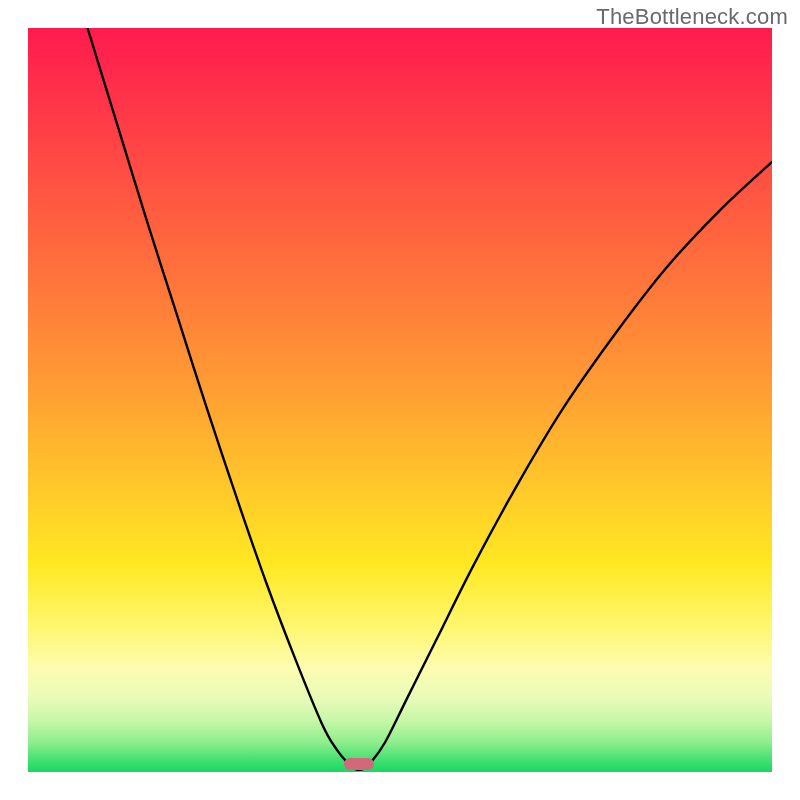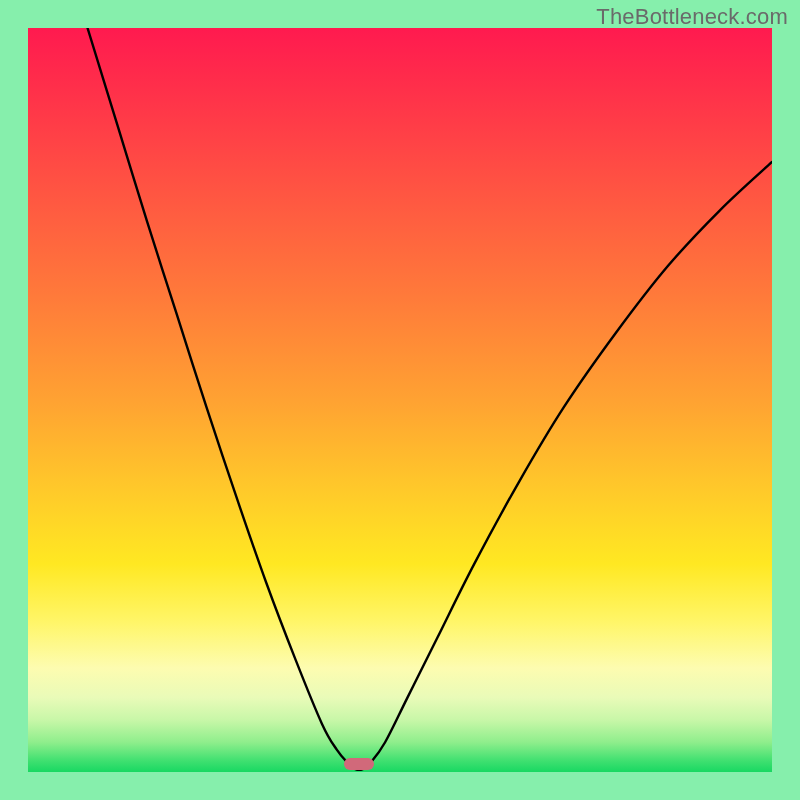--- a/index.html
+++ b/index.html
@@ -8,21 +8,21 @@
     width: 800px;
     height: 800px;
     overflow: hidden;
     background: #000;
     font-family: Arial, Helvetica, sans-serif;
   }
   .frame {
     position: relative;
     width: 800px;
     height: 800px;
-    background: #86efac;
+    background: #ffffff;
   }
   .watermark {
     position: absolute;
     top: 4px;
     right: 12px;
     color: #6a6a6a;
     font-size: 22px;
     font-weight: 500;
     letter-spacing: 0.2px;
     z-index: 50;

